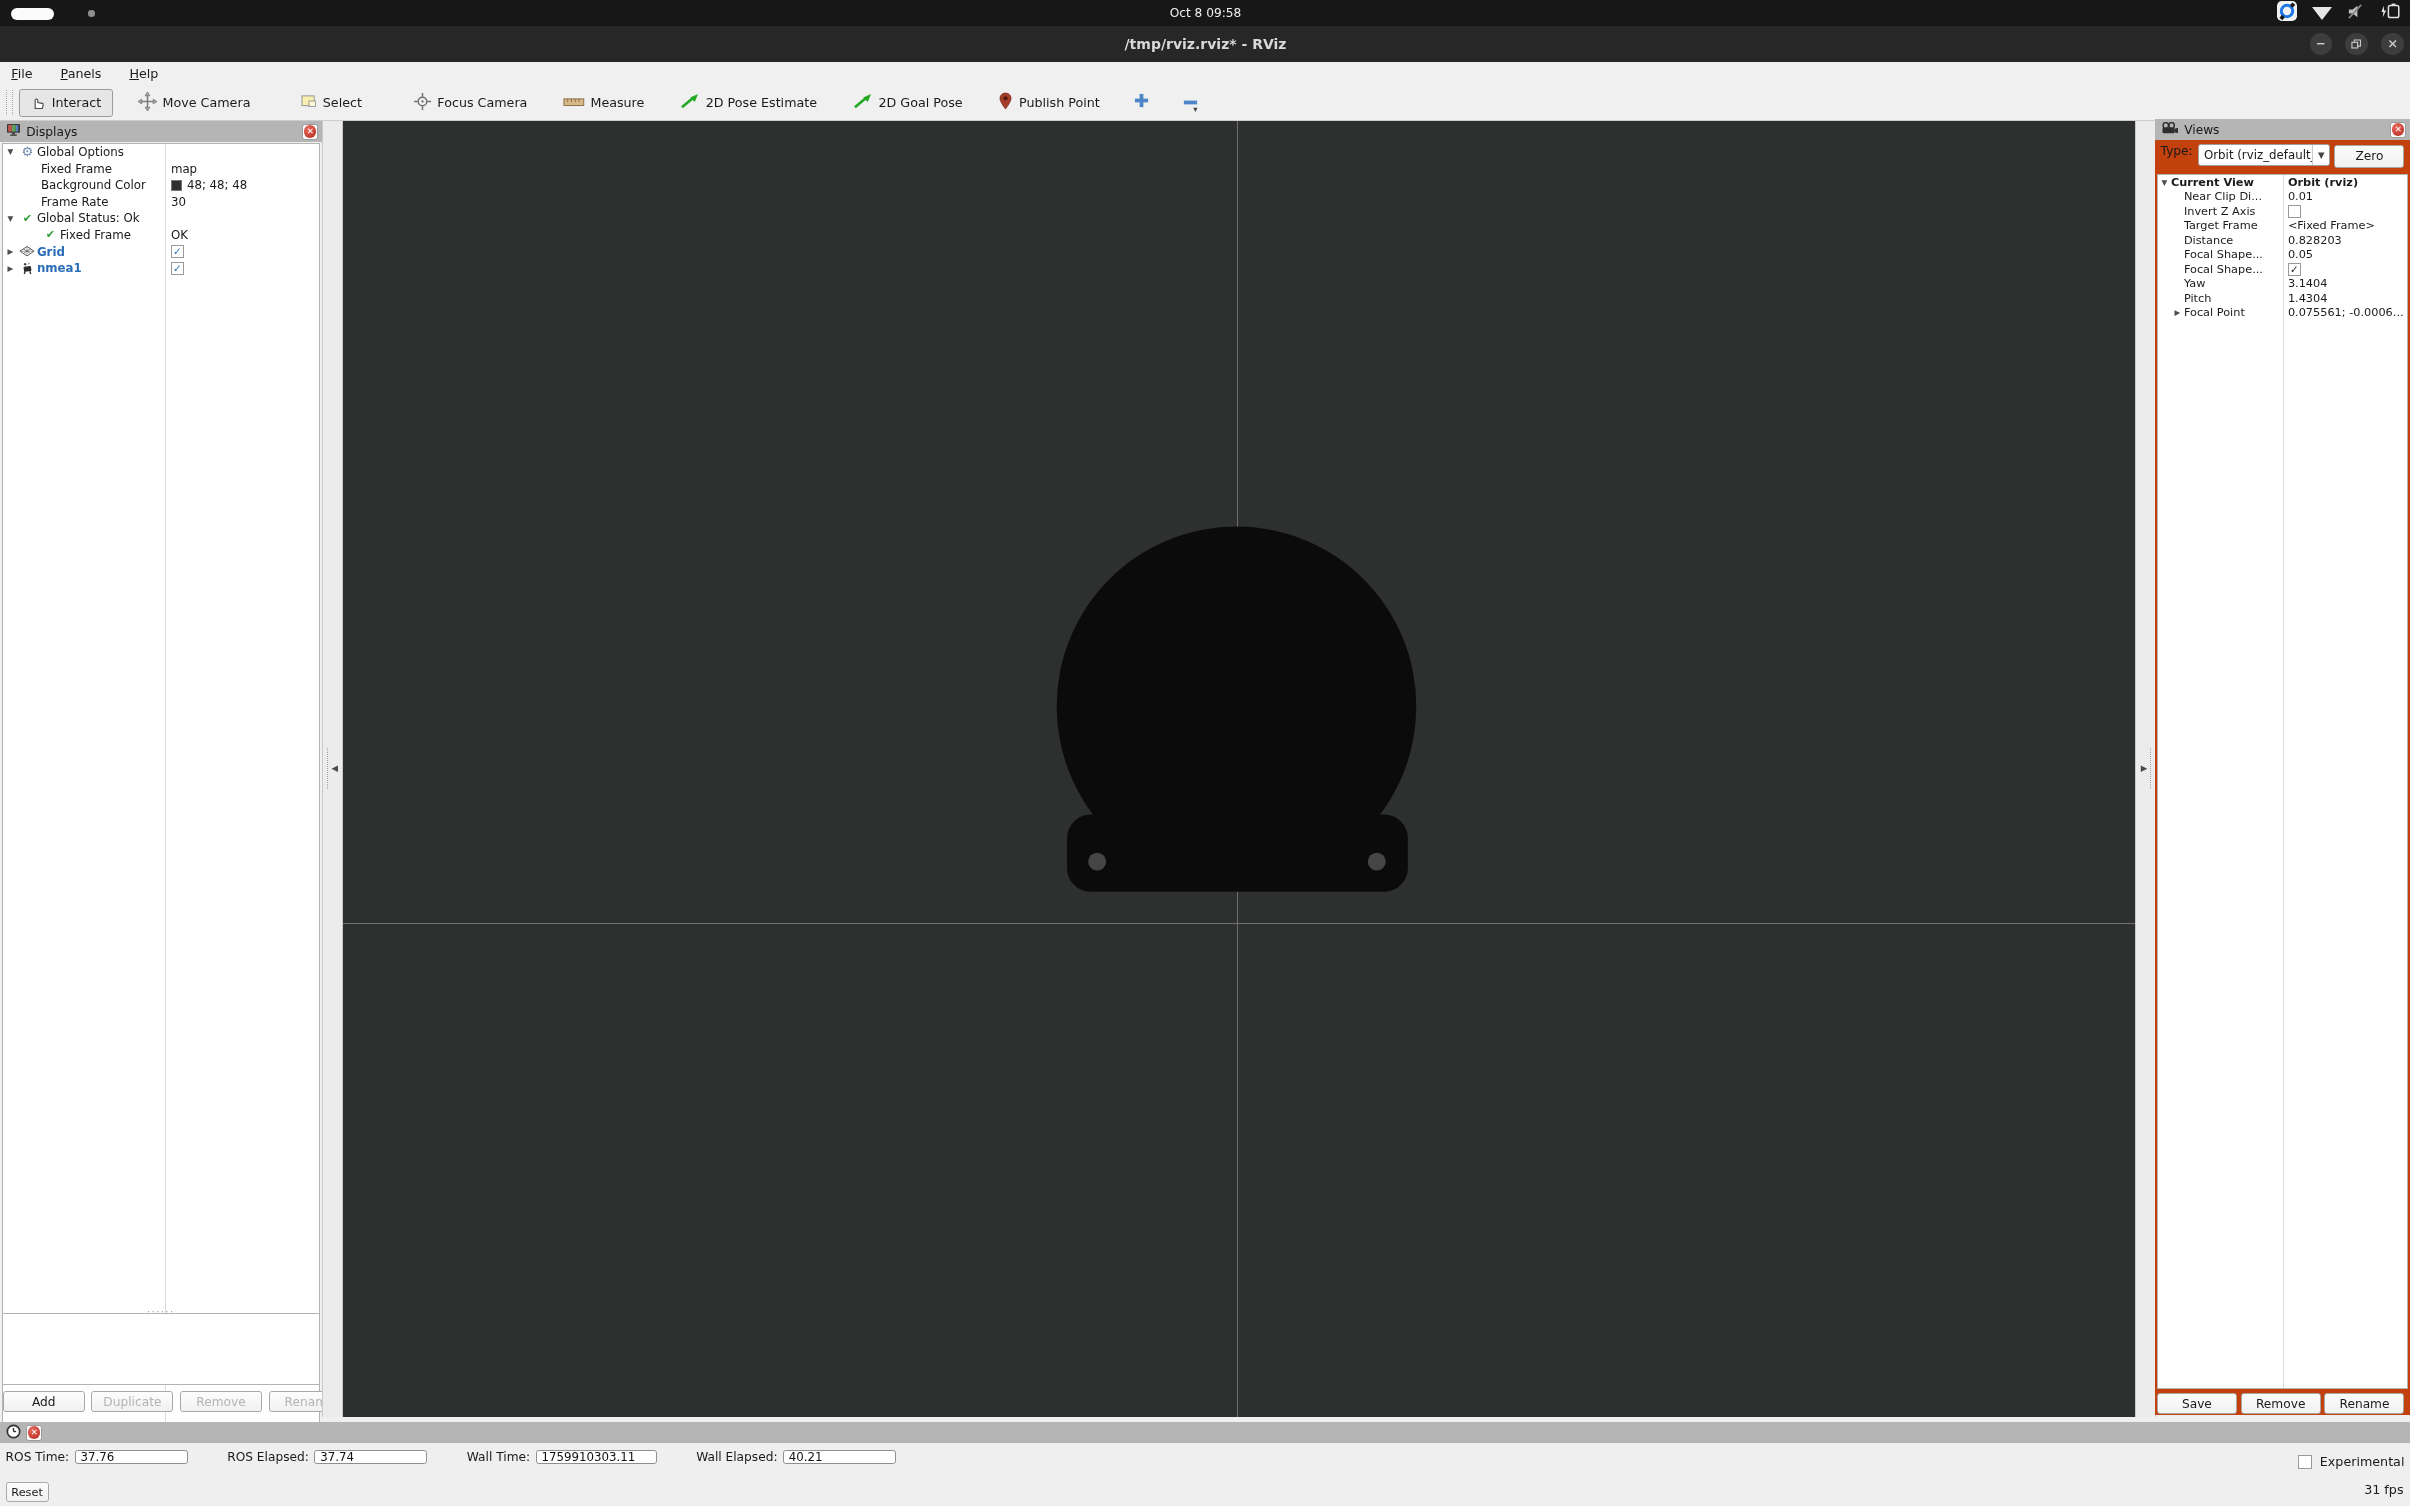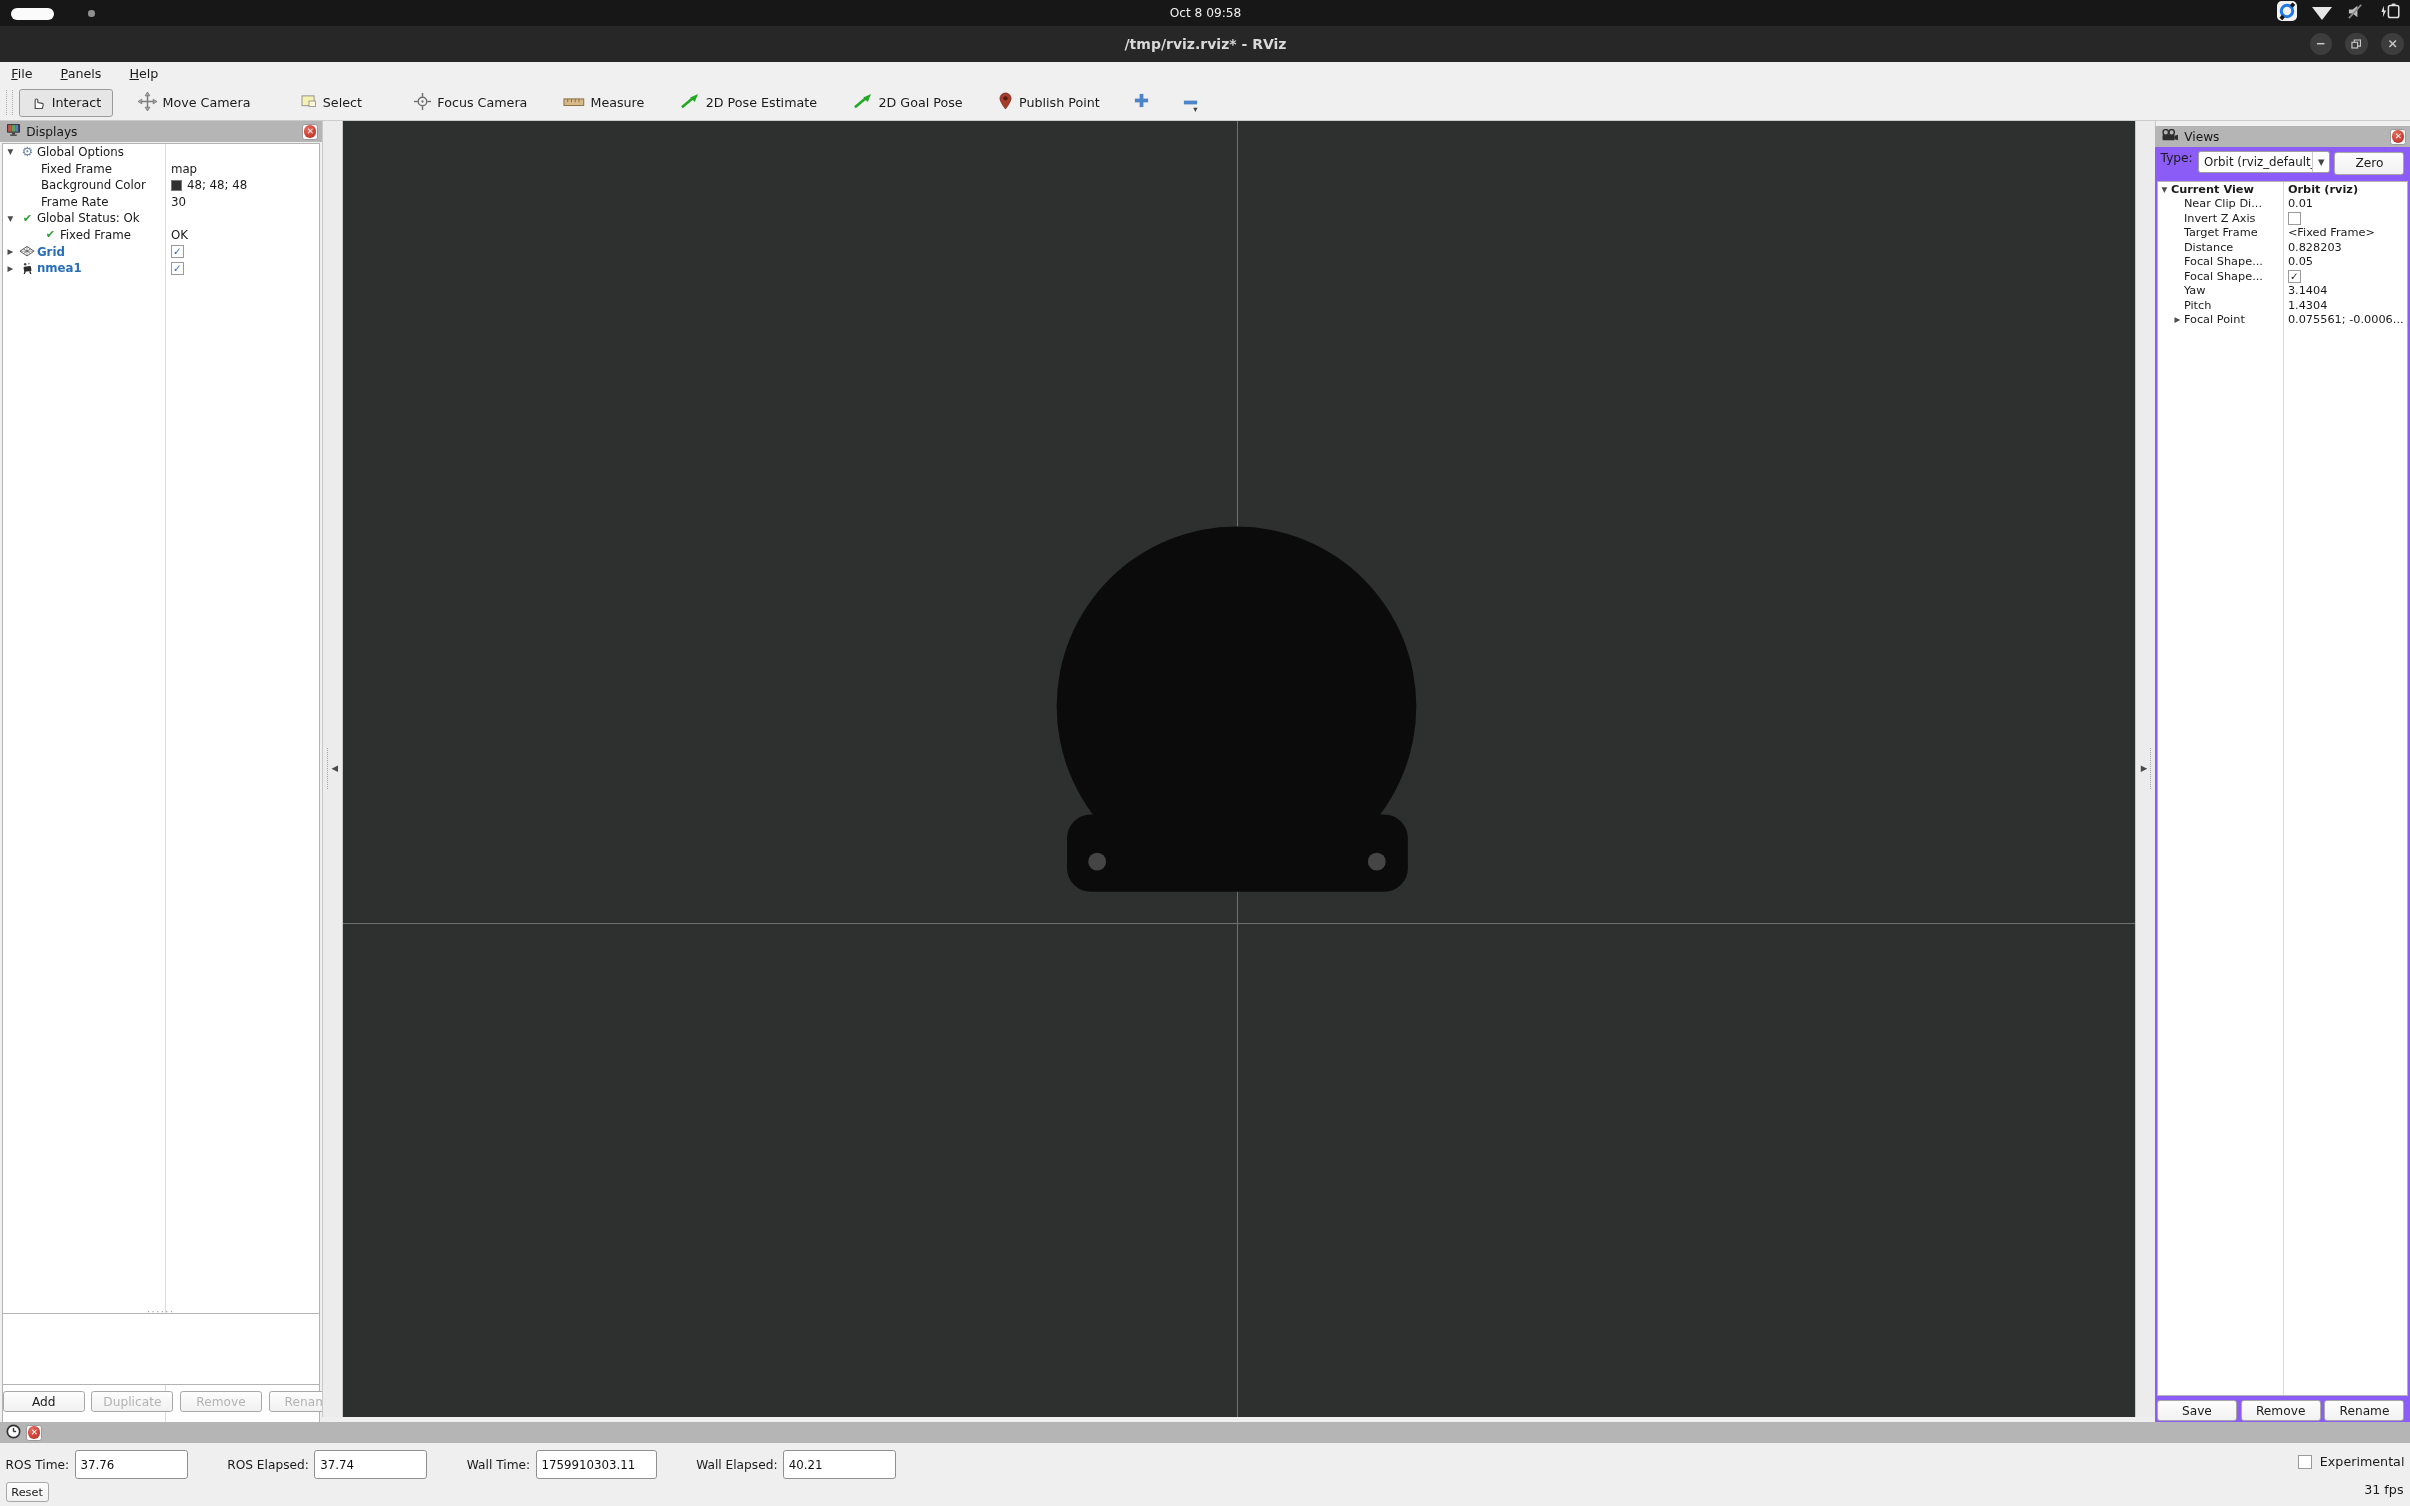--- a/index.html
+++ b/index.html
@@ -66,41 +66,41 @@
   .vsplit { position:absolute; top:121px; height:1296px; width:21px; background:#ececec; border-left:0.9px solid #c9c9c9; border-right:0.9px solid #c9c9c9; }
   .vsplit .arrow { position:absolute; top:642px; font-size:8.5px; color:#4a4a4a; }
   .vsplit .dots { position:absolute; top:627px; height:41px; border-left:1.9px dotted #a5a5a5; }
 
   
   .viewport { position:absolute; left:343px; top:121px; width:1792px; height:1296px; background:#2e2f2f; overflow:hidden; }
   .gline-v { position:absolute; left:894px; top:0; bottom:0; width:0.9px; background:#6f6f6f; }
   .gline-h { position:absolute; top:802px; left:0; right:0; height:0.9px; background:#6f6f6f; }
 
   
-  .views-panel { position:absolute; left:2155px; top:126px; width:255px; height:1296px; background:#8b5cf6; }
+  .views-panel { position:absolute; left:2155px; top:119px; width:255px; height:1296px; background:#c2410c; }
   .typerow { position:absolute; left:0; right:0; top:24.5px; height:26px; display:flex; align-items:flex-start; padding-left:5.6px; font-size:12.2px; color:#1a1a1a; }
   .combo { margin-left:5.6px; width:132px; height:22.6px; background:#fff; border:0.9px solid #9e9e9e; border-radius:2.8px; display:flex; align-items:center; overflow:hidden; }
   .combo-text { flex:1; padding-left:4.7px; font-size:11.8px; white-space:nowrap; overflow:hidden; }
   .combo-arrow { flex:0 0 17px; text-align:center; font-size:8.5px; color:#444; border-left:0.9px solid #c9c9c9; align-self:stretch; display:flex; align-items:center; justify-content:center; }
   .zerobtn { position:absolute; right:5.6px; top:26px; width:70px; height:22.6px; }
   .vtree { position:absolute; left:1.9px; right:1.9px; top:55px; height:1215px; background:#fff; border:0.9px solid #b3b3b3; overflow:hidden; }
   .vtree-divider { position:absolute; left:125px; top:0; bottom:0; width:0.9px; background:#dadada; }
   .vrow { position:relative; display:flex; align-items:center; height:14.5px; font-size:11.3px; color:#1a1a1a; }
   .vrow:first-child { margin-top:3.8px; }
   .vrow .exp { flex:0 0 13px; width:13px; }
   .vrow .sp28 { flex:0 0 26px; }
   .vrow .val { left:130px; font-size:11.3px; }
   .vrow.hdr { font-weight:bold; }
   .vbtns { position:absolute; left:1.9px; top:1274px; display:flex; gap:3.8px; }
 
   
   .time-panel { position:absolute; left:0; top:1422px; width:2411px; height:85px; background:#efefef; }
   .time-fields { position:absolute; left:5.6px; top:28px; display:flex; align-items:center; gap:9.4px; font-size:12.2px; color:#1a1a1a; }
   .tfield { display:flex; align-items:center; gap:5.6px; margin-right:30px; }
-  .tinput { width:113px; height:29px; background:#fff; border:0.9px solid #8f8f8f; border-radius:2.8px; font-size:11.8px; padding-left:4.7px; font-family:"DejaVu Sans",sans-serif; color:#111; }
+  .tinput { width:113px; height:14px; background:#fff; border:0.9px solid #8f8f8f; border-radius:2.8px; font-size:11.8px; padding-left:4.7px; font-family:"DejaVu Sans",sans-serif; color:#111; }
   .tinput.wide { width:121px; }
   .experimental { position:absolute; right:6.6px; top:32px; display:flex; align-items:center; gap:7.5px; font-size:12.7px; color:#1a1a1a; }
   .resetbtn { position:absolute; left:5.6px; top:60px; width:43px; height:20px; font-size:11.3px; }
   .fps { position:absolute; right:7.5px; top:60px; font-size:12.7px; color:#1a1a1a; }
 </style>
 </head>
 <body>
 
 <div class="sysbar">
   <div class="sys-pill"></div>

